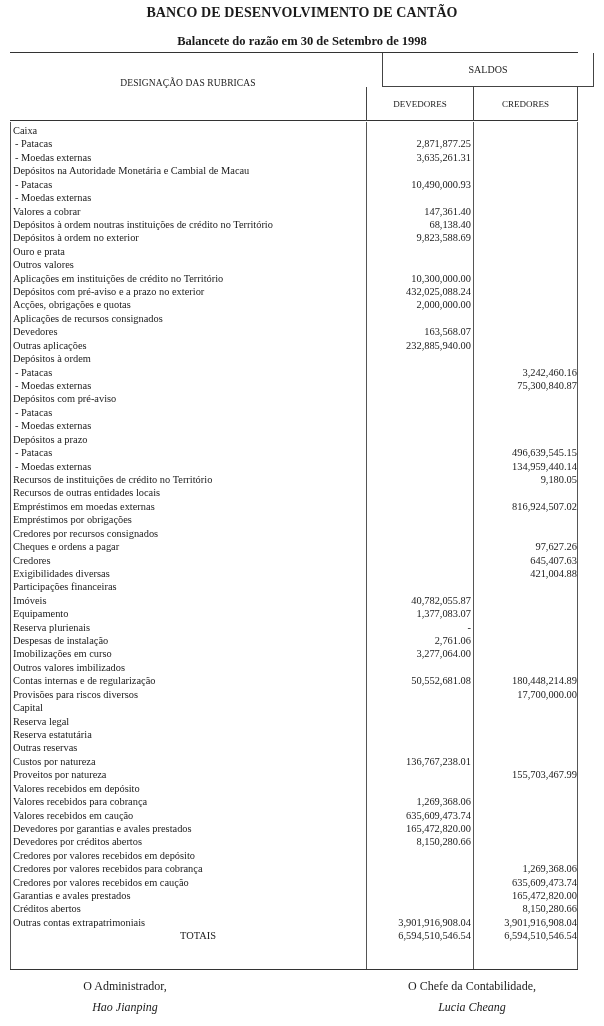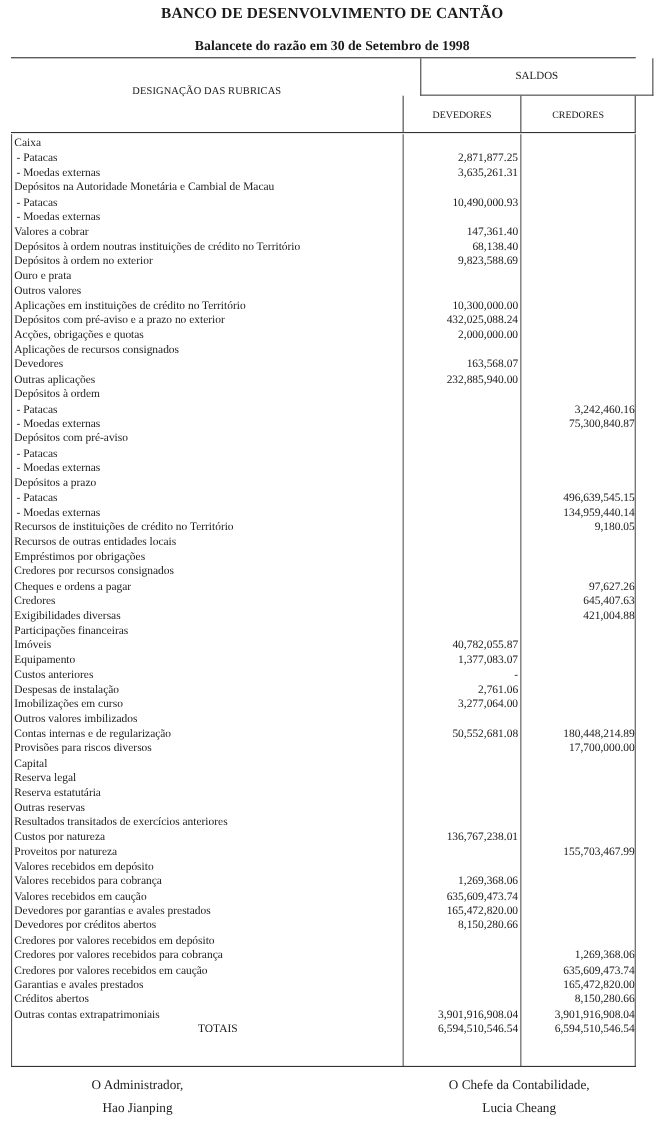--- a/index.html
+++ b/index.html
@@ -29,21 +29,21 @@
   .vline { position: absolute; top: 0; bottom: 0; width: 1px; background: #555; }
   .rows { position: absolute; left: 0; top: 2px; width: 568px; }
   .row { position: relative; height: 13.43px; font-size: 10.4px; line-height: 13.43px; white-space: nowrap; }
   .row .lbl { position: absolute; left: 3px; top: 0; }
   .row .lbl.sub { left: 5px; }
   .row .dev { position: absolute; left: 356px; width: 105px; text-align: right; top: 0; }
   .row .cred { position: absolute; left: 463px; width: 104px; text-align: right; top: 0; }
   .row.total .lbl { left: 0; width: 356px; text-align: center; padding-left: 20px; box-sizing: border-box; }
   .bottom-line { position: absolute; left: 10px; top: 969px; width: 568px; height: 1px; background: #333; }
   .sig { position: absolute; font-size: 12px; text-align: center; }
-  .sig-name { }
+  .sig-name { font-style: italic; }
 </style>
 </head>
 <body>
 
 <div class="title">BANCO DE DESENVOLVIMENTO DE CANTÃO</div>
 <div class="subtitle">Balancete do razão em 30 de Setembro de 1998</div>
 
 <div class="table">
   <div class="hdr">
     <div class="hdr-desig">DESIGNAÇÃO DAS RUBRICAS</div>
@@ -191,20 +191,25 @@
           <span class="lbl">Recursos de instituições de crédito no Território</span>
           <span class="dev"></span>
           <span class="cred">9,180.05</span>
         </div>
         <div class="row">
           <span class="lbl">Recursos de outras entidades locais</span>
           <span class="dev"></span>
           <span class="cred"></span>
         </div>
         <div class="row">
+          <span class="lbl">Empréstimos em moedas externas</span>
+          <span class="dev"></span>
+          <span class="cred">816,924,507.02</span>
+        </div>
+        <div class="row">
           <span class="lbl">Empréstimos por obrigações</span>
           <span class="dev"></span>
           <span class="cred"></span>
         </div>
         <div class="row">
           <span class="lbl">Credores por recursos consignados</span>
           <span class="dev"></span>
           <span class="cred"></span>
         </div>
         <div class="row">
@@ -231,21 +236,21 @@
           <span class="lbl">Imóveis</span>
           <span class="dev">40,782,055.87</span>
           <span class="cred"></span>
         </div>
         <div class="row">
           <span class="lbl">Equipamento</span>
           <span class="dev">1,377,083.07</span>
           <span class="cred"></span>
         </div>
         <div class="row">
-          <span class="lbl">Custos anteriores</span>
+          <span class="lbl">Reserva plurienais</span>
           <span class="dev">-</span>
           <span class="cred"></span>
         </div>
         <div class="row">
           <span class="lbl">Despesas de instalação</span>
           <span class="dev">2,761.06</span>
           <span class="cred"></span>
         </div>
         <div class="row">
           <span class="lbl">Imobilizações  em curso</span>
@@ -277,25 +282,20 @@
           <span class="dev"></span>
           <span class="cred"></span>
         </div>
         <div class="row">
           <span class="lbl">Reserva estatutária</span>
           <span class="dev"></span>
           <span class="cred"></span>
         </div>
         <div class="row">
           <span class="lbl">Outras reservas</span>
-          <span class="dev"></span>
-          <span class="cred"></span>
-        </div>
-        <div class="row">
-          <span class="lbl">Resultados transitados de exercícios anteriores</span>
           <span class="dev"></span>
           <span class="cred"></span>
         </div>
         <div class="row">
           <span class="lbl">Custos por natureza</span>
           <span class="dev">136,767,238.01</span>
           <span class="cred"></span>
         </div>
         <div class="row">
           <span class="lbl">Proveitos por natureza</span>

